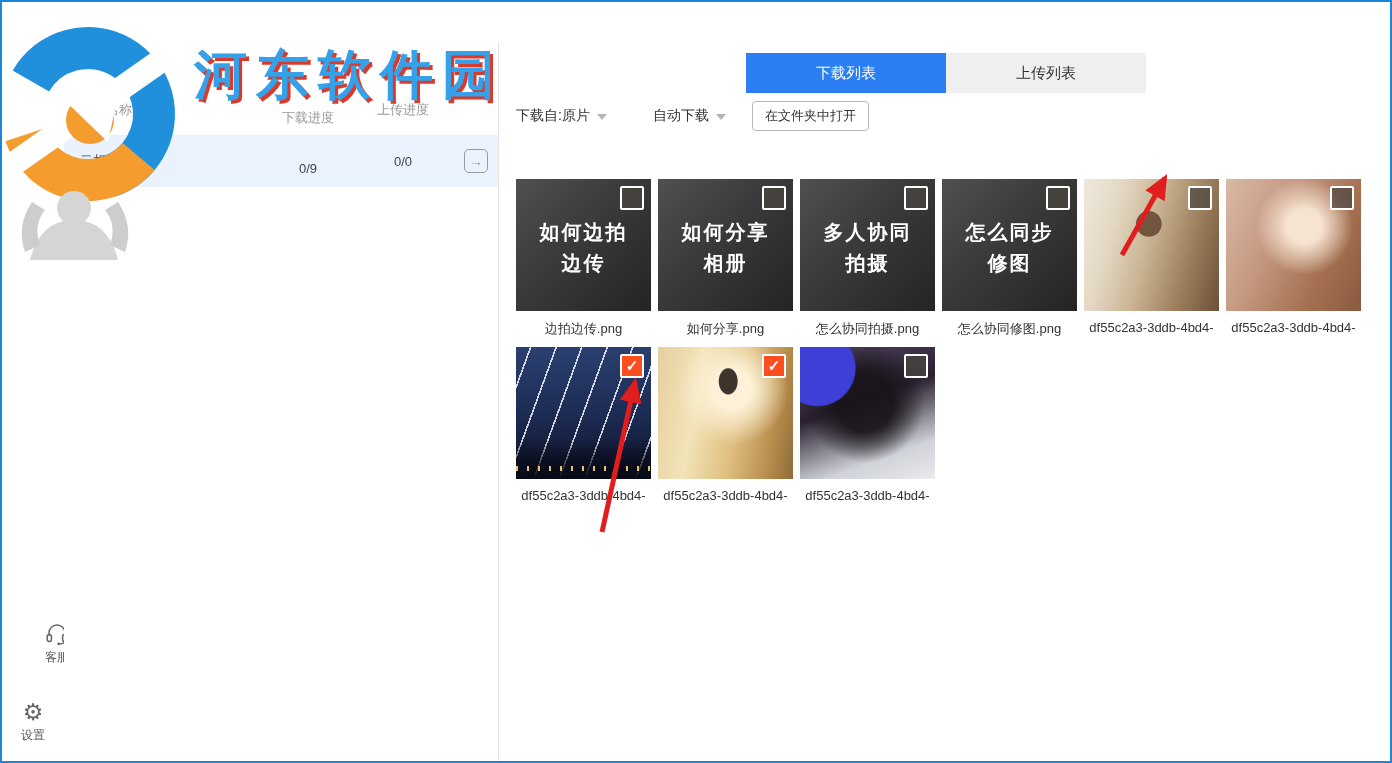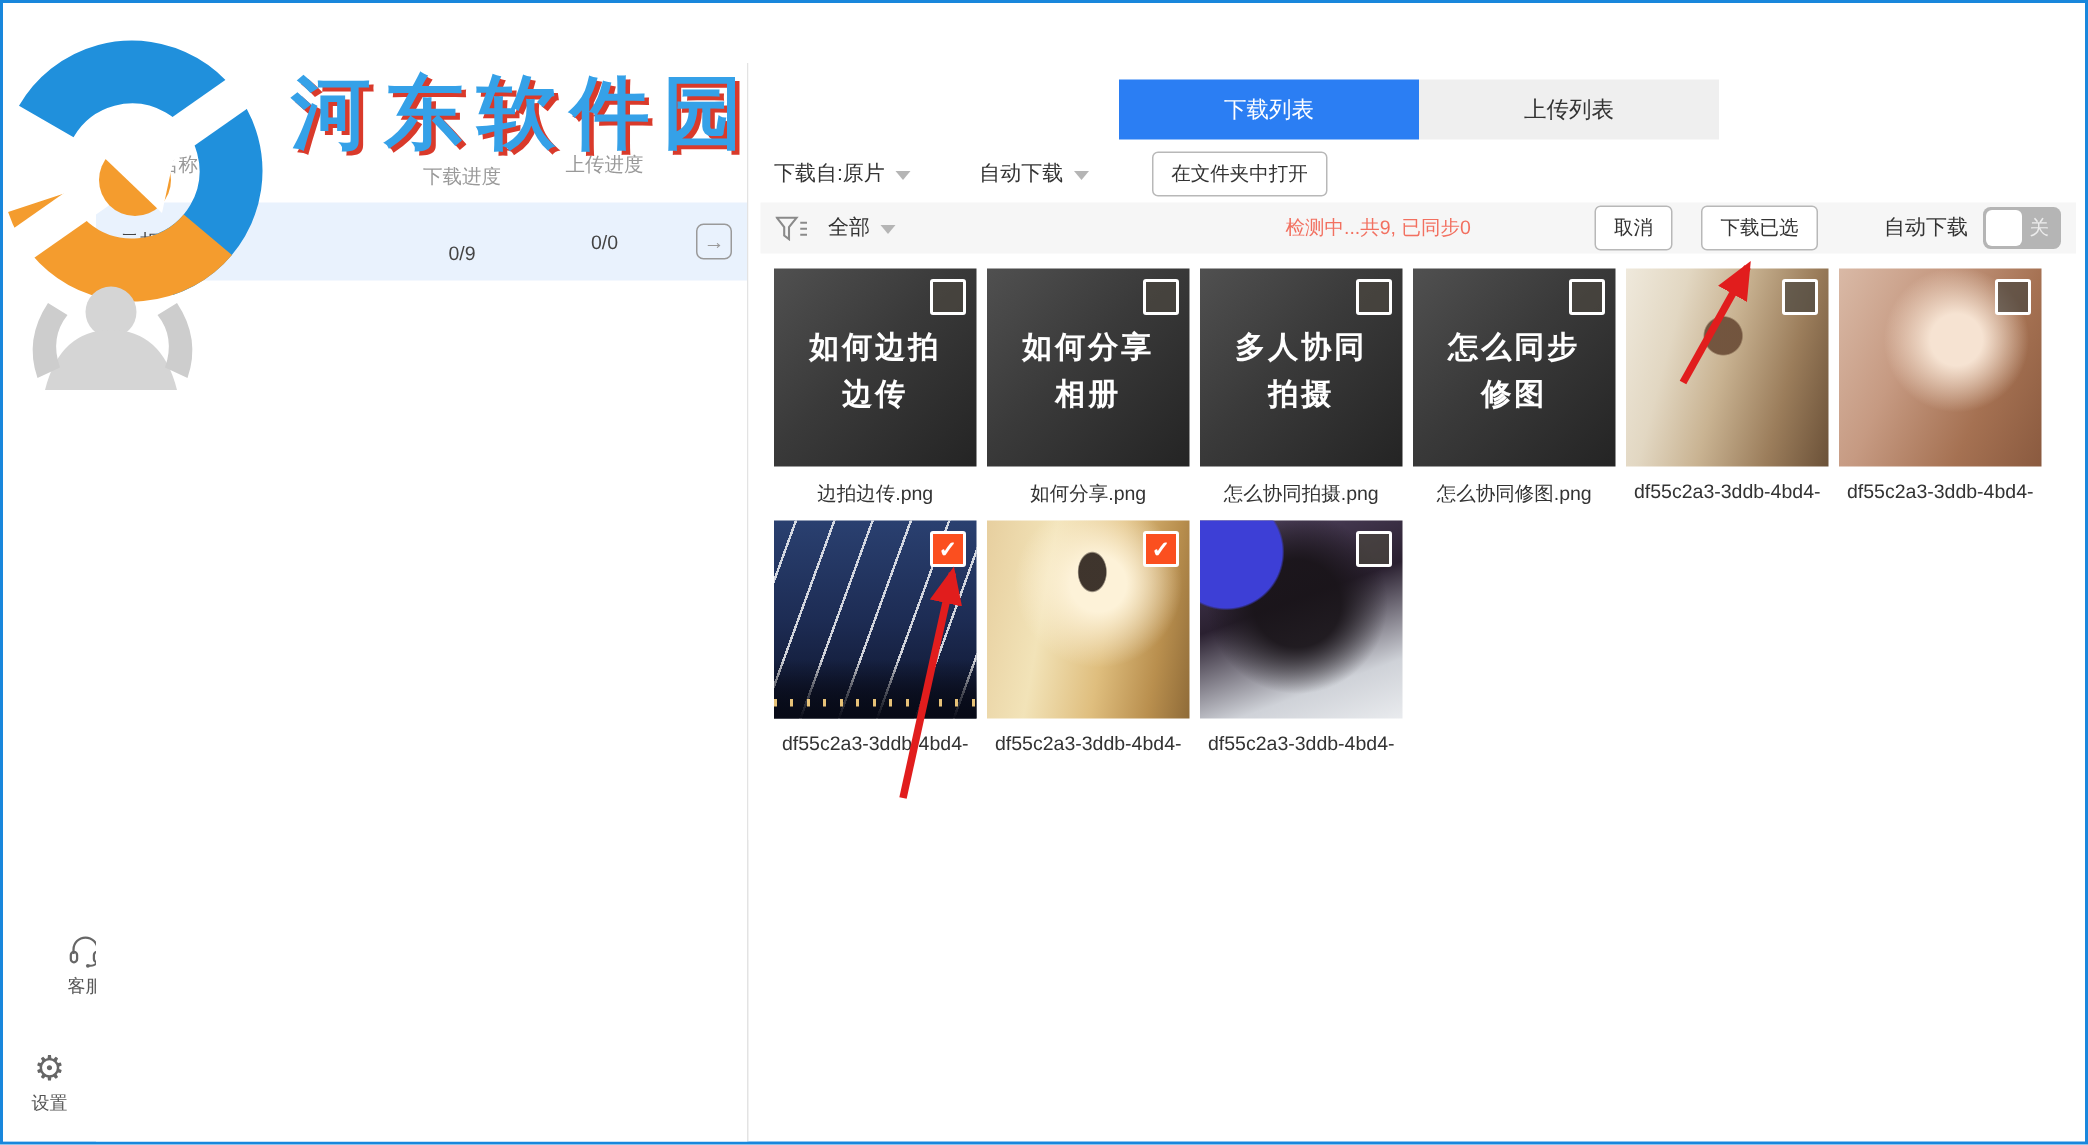--- a/index.html
+++ b/index.html
@@ -175,43 +175,23 @@
     <div class="filter-row">
       <span>下载自:</span>
       <span class="sel" style="">
         <span>原片</span>
         <span class="chev"></span>
       </span>
       <span class="sel" style="margin-left:46px;">
         <span>自动下载</span>
         <span class="chev"></span>
       </span>
-      <button class="btn-ghost" style="margin-left:42px;">在文件夹中打开</button>
-    </div>
-
-    <div class="toolbar">
-      <span style="display:flex;">
-        <svg width="22" height="17" viewBox="0 0 22 17" fill="none" stroke="#8a8a8a" stroke-width="1.4">
-          <path d="M1 1.2 h13 l-5 6.2 v8 l-3.2 -2.4 v-5.6 z"></path>
-          <path d="M16.5 4.5 h4.5 M16.5 8.5 h4.5 M16.5 12.5 h4.5"></path>
-        </svg>
-      </span>
-      <span class="sel" style="margin-left:13px;">
-        <span>全部</span>
-        <span class="chev"></span>
-      </span>
-      <span class="status-red">检测中...共9, 已同步0</span>
-      <button class="btn-ghost" style="margin-left:auto;">取消</button>
-      <button class="btn-ghost" style="margin-left:19px;">下载已选</button>
-      <span class="auto-label">自动下载</span>
-      <span class="toggle">
-        <span class="knob"></span>
-        <span class="toggle-text">关</span>
-      </span>
-    </div>
+      <button class="btn-ghost" style="margin-left:26px;">在文件夹中打开</button>
+    </div>
+
 
     <div class="grid" id="grid">
         <div class="cell">
           <div class="thumb p-text">
             <div class="tlines">如何边拍<br>边传</div>
             <div class="cb"></div>
           </div>
           <div class="fname">边拍边传.png</div>
         </div>
         <div class="cell">

